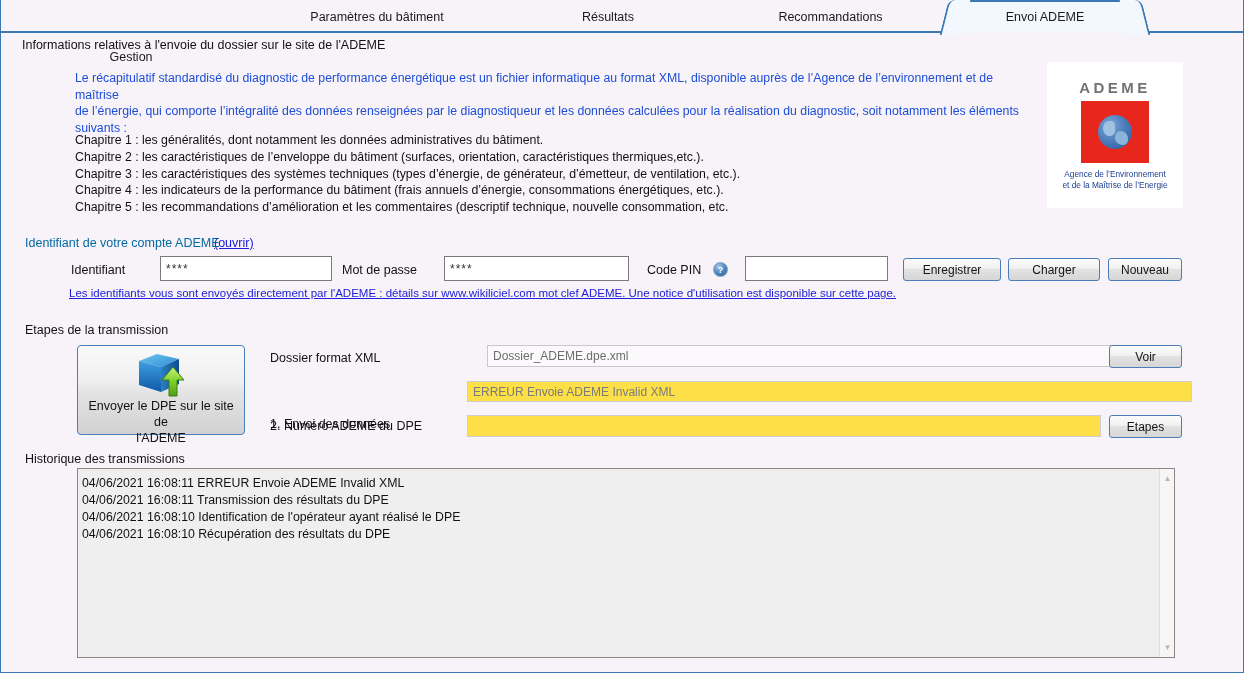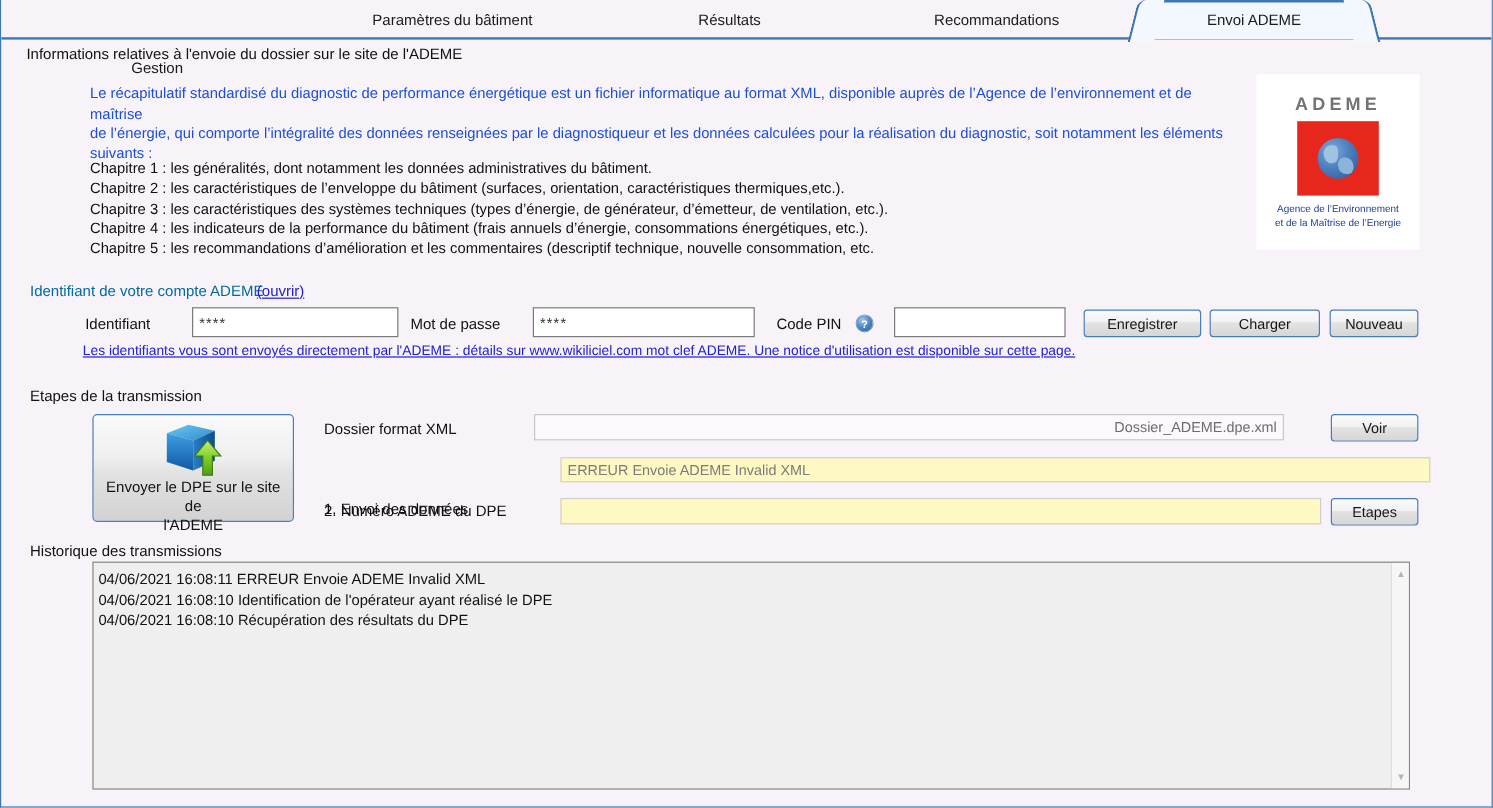--- a/index.html
+++ b/index.html
@@ -82,21 +82,21 @@
     padding: 2px 5px;
     outline: none;
   }
   .tf.readonly-light {
     border: 1px solid #c8c8c8;
     background: #fbf9fb;
     color: #6d6d6d;
   }
   .tf.disabled {
     border: 1px solid #cfcfcf;
-    background: #fef9c3;
+    background: #fde047;
     color: #7b7b7b;
   }
   .tf.pw { letter-spacing: 1px; }
 
   
   .btn {
     border: 1px solid #4a7ebb;
     border-radius: 3px;
     background: linear-gradient(to bottom, #fbfbfb 0%, #f1f1f1 45%, #e3e3e3 47%, #d6d6d6 100%);
     font-family: "Liberation Sans", sans-serif;
@@ -332,35 +332,36 @@
       <polygon points="6,9 28,15 28,40 6,33" fill="url(#boxFront)"></polygon>
       <polygon points="28,15 46,7 46,32 28,40" fill="url(#boxSide)"></polygon>
       <path d="M36 44 L36 28 L29 28 L40 15 L51 28 L44 28 L44 44 Z" fill="url(#arrowG)" stroke="#3d7f14" stroke-width="1"></path>
     </svg>
   </div>
   <div class="cap">Envoyer le DPE sur le site de</div>
   <div class="cap">l'ADEME</div>
 </div>
 
 <div class="label" style="position:absolute; left:269px; top:351px;">Dossier format XML</div>
-<input class="tf readonly-light" type="text" readonly="" style="position: absolute; left: 444px; top: 345px; width: 625px; height: 22px; text-align: right;" value="Dossier_ADEME.dpe.xml">
+<input class="tf readonly-light" type="text" readonly="" style="position: absolute; left: 486px; top: 345px; width: 625px; height: 22px;" value="Dossier_ADEME.dpe.xml">
 <div class="btn" style="position:absolute; left:1108px; top:345px; width:73px; height:23px;">Voir</div>
 
 <div class="label" style="position:absolute; left:269px; top:385px;margin-top:32px;">1. Envoi des données</div>
 <input class="tf disabled" type="text" readonly="" style="position: absolute; left: 466px; top: 381px; width: 725px; height: 21px;" value="ERREUR Envoie ADEME Invalid XML">
 
 <div class="label" style="position:absolute; left:269px; top:419px;">2. Numéro ADEME du DPE</div>
 <input class="tf disabled" type="text" readonly="" style="position: absolute; left: 466px; top: 415px; width: 634px; height: 22px;" value="">
 <div class="btn" style="position:absolute; left:1108px; top:415px; width:73px; height:23px;">Etapes</div>
 
 <div style="position:absolute; left:24px; top:452px; font-size:12.5px; color:#111;">Historique des transmissions</div>
 
 <div id="history-box">
   <div id="history-list">
     <div>04/06/2021 16:08:11 ERREUR Envoie ADEME Invalid XML</div>
+    <div>04/06/2021 16:08:11 Transmission des résultats du DPE</div>
     <div>04/06/2021 16:08:10 Identification de l'opérateur ayant réalisé le DPE</div>
     <div>04/06/2021 16:08:10 Récupération des résultats du DPE</div>
   </div>
   <div id="history-scroll">
     <div class="sb-arrow" style="top:2px;">▲</div>
     <div class="sb-arrow" style="bottom:2px;">▼</div>
   </div>
 </div>
 
 </body></html>

